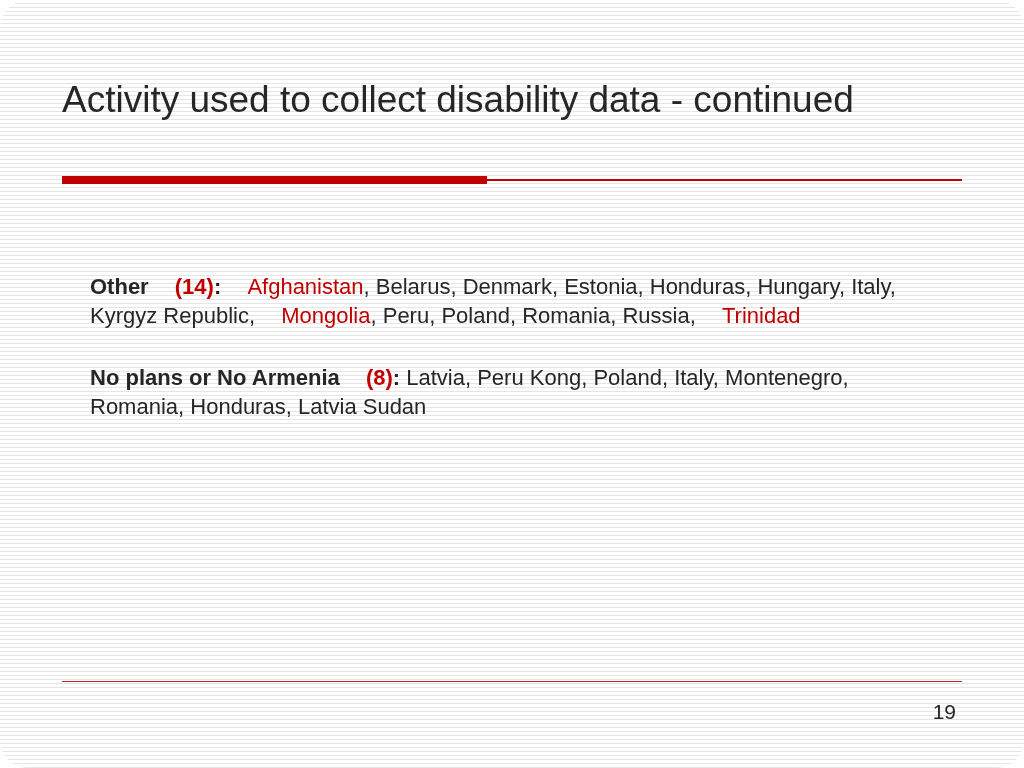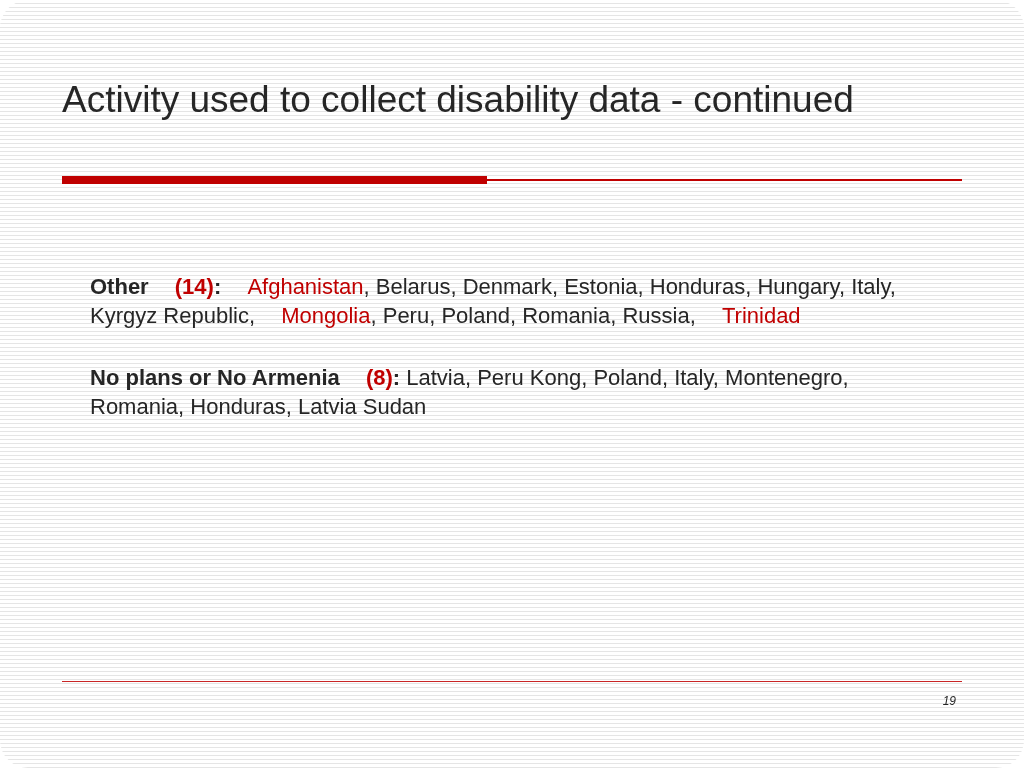--- a/index.html
+++ b/index.html
@@ -93,25 +93,24 @@
     }
     .footer-note {
       position: absolute;
       bottom: 42px;
       left: 62px;
       font-size: 18px;
       color: #262626;
     }
     .page-number {
       position: absolute;
-      bottom: 60px;
+      bottom: 44px;
       right: 68px;
-      font-size: 12px;
+      font-size: 21px;
       color: #262626;
-      font-style: italic;
     }
   </style>
 </head>
 <body>
 
 <div class="slide">
 
   <div class="title-area">
     <h1 class="title">Activity used to collect disability data - continued</h1>
   </div>

